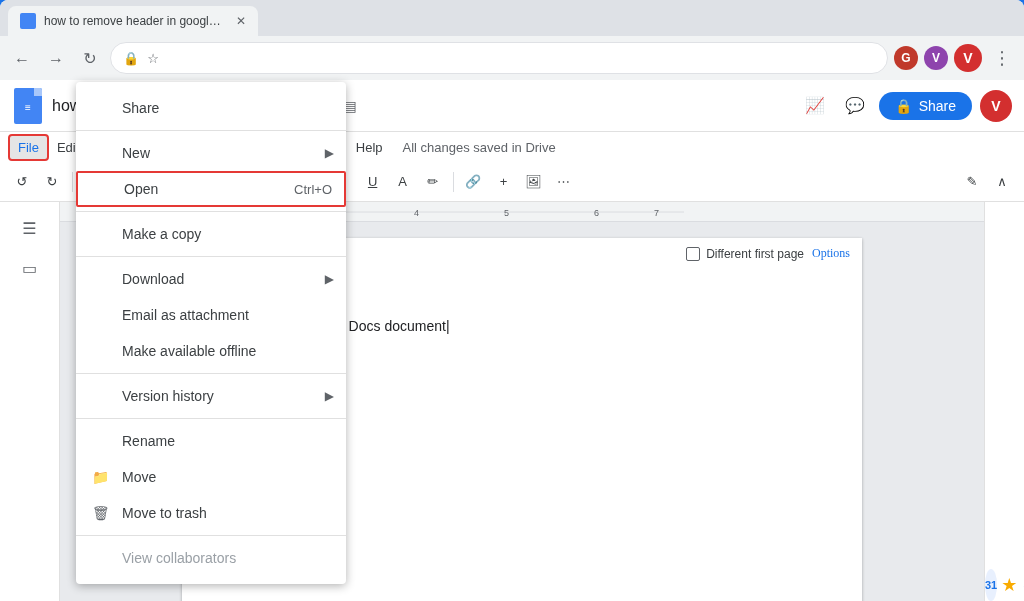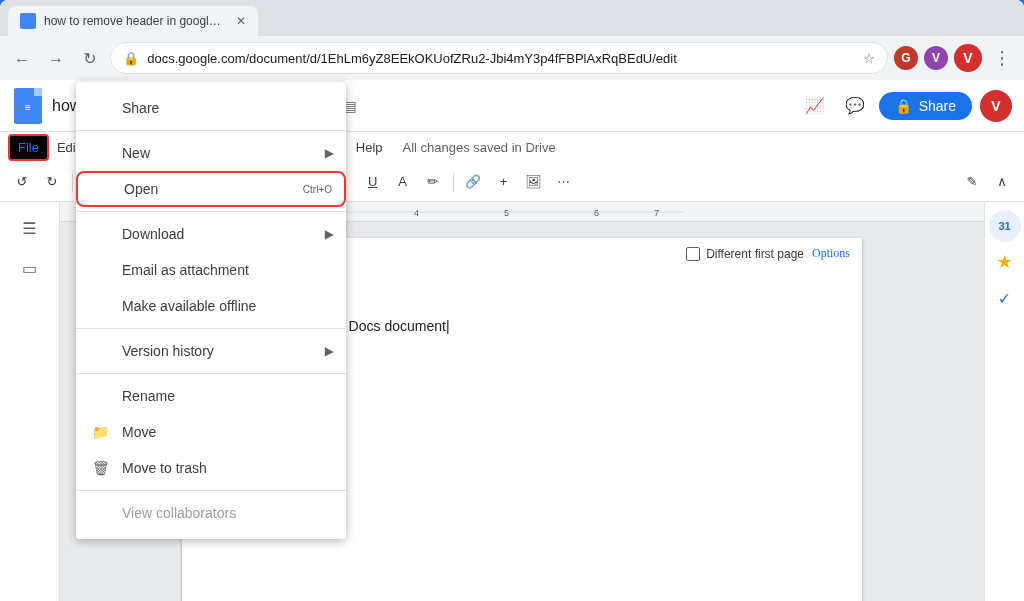--- a/index.html
+++ b/index.html
@@ -226,21 +226,21 @@
       position: relative;
     }
 
     .menu-item {
       padding: 4px 8px;
       font-size: 13px;
       color: #3c4043;
       cursor: pointer;
       border-radius: 4px;
     }
-    .menu-item.active { background: #000000; color: #1a73e8; font-weight: 500; border: 2px solid #e53935; }
+    .menu-item.active { background: #e5e5e5; color: #1a73e8; font-weight: 500; border: 2px solid #e53935; }
 
     .all-changes-saved {
       margin-left: 12px;
       font-size: 13px;
       color: #5f6368;
     }
 
     
     .formatting-toolbar {
       height: 40px;
@@ -381,22 +381,21 @@
       color: #202124;
       padding-top: 40px;
     }
 
     
     .right-panel {
       width: 40px;
       background: #fff;
       border-left: 1px solid #e0e0e0;
       display: flex;
-      flex-direction: column;
-      align-items: center;
+      align-items: flex-end;
       padding-top: 8px;
       gap: 4px;
     }
 
     .right-panel-icon {
       width: 32px;
       height: 32px;
       border-radius: 50%;
       display: flex;
       align-items: center;
@@ -453,26 +452,26 @@
       position: absolute;
       right: 12px;
       color: #5f6368;
       font-size: 12px;
     }
 
     .dropdown-item .shortcut {
       position: absolute;
       right: 12px;
       color: #5f6368;
-      font-size: 10px;
+      font-size: 13px;
     }
 
     .open-item {
       border: 2px solid #e53935;
-      border-radius: 8px;
+      border-radius: 2px;
     }
   </style>
 </head>
 <body>
 
 <div class="browser-chrome">
 
   <div class="tab-bar">
     <div class="tab">
       <div class="tab-favicon"></div>
@@ -480,21 +479,20 @@
       <span style="color:#5f6368; margin-left:4px;">✕</span>
     </div>
   </div>
 
   <div class="address-bar-row">
     <button class="nav-btn">←</button>
     <button class="nav-btn">→</button>
     <button class="nav-btn">↻</button>
     <div class="address-bar">
       <span style="color:#5f6368;">🔒</span>
-      <span class="address-url">docs.google.com/document/d/1EhLm6yZ8EEkOKUofZRu2-Jbi4mY3p4fFBPlAxRqBEdU/edit</span>
       <span style="color:#5f6368;">☆</span>
     </div>
     <div class="profile-area">
       <div class="profile-icon" style="background:#c0392b; width:24px; height:24px; font-size:12px;">G</div>
       <div class="profile-icon" style="background:#8e44ad; width:24px; height:24px; font-size:12px;">
         <span>V</span>
       </div>
       <div class="profile-icon" style="background:#d32f2f; width:28px; height:28px; font-size:14px;">V</div>
       <button class="nav-btn" style="font-size:18px;">⋮</button>
     </div>
@@ -636,20 +634,26 @@
         <span>New</span>
         <span class="arrow">▶</span>
       </div>
       <div class="dropdown-item open-item">
         <span class="item-icon"></span>
         <span>Open</span>
         <span class="shortcut">Ctrl+O</span>
       </div>
     </div>
 
+    <div class="menu-group">
+      <div class="dropdown-item">
+        <span class="item-icon"></span>
+        <span>Make a copy</span>
+      </div>
+    </div>
 
     <div class="menu-group">
       <div class="dropdown-item">
         <span class="item-icon"></span>
         <span>Download</span>
         <span class="arrow">▶</span>
       </div>
       <div class="dropdown-item">
         <span class="item-icon"></span>
         <span>Email as attachment</span>

